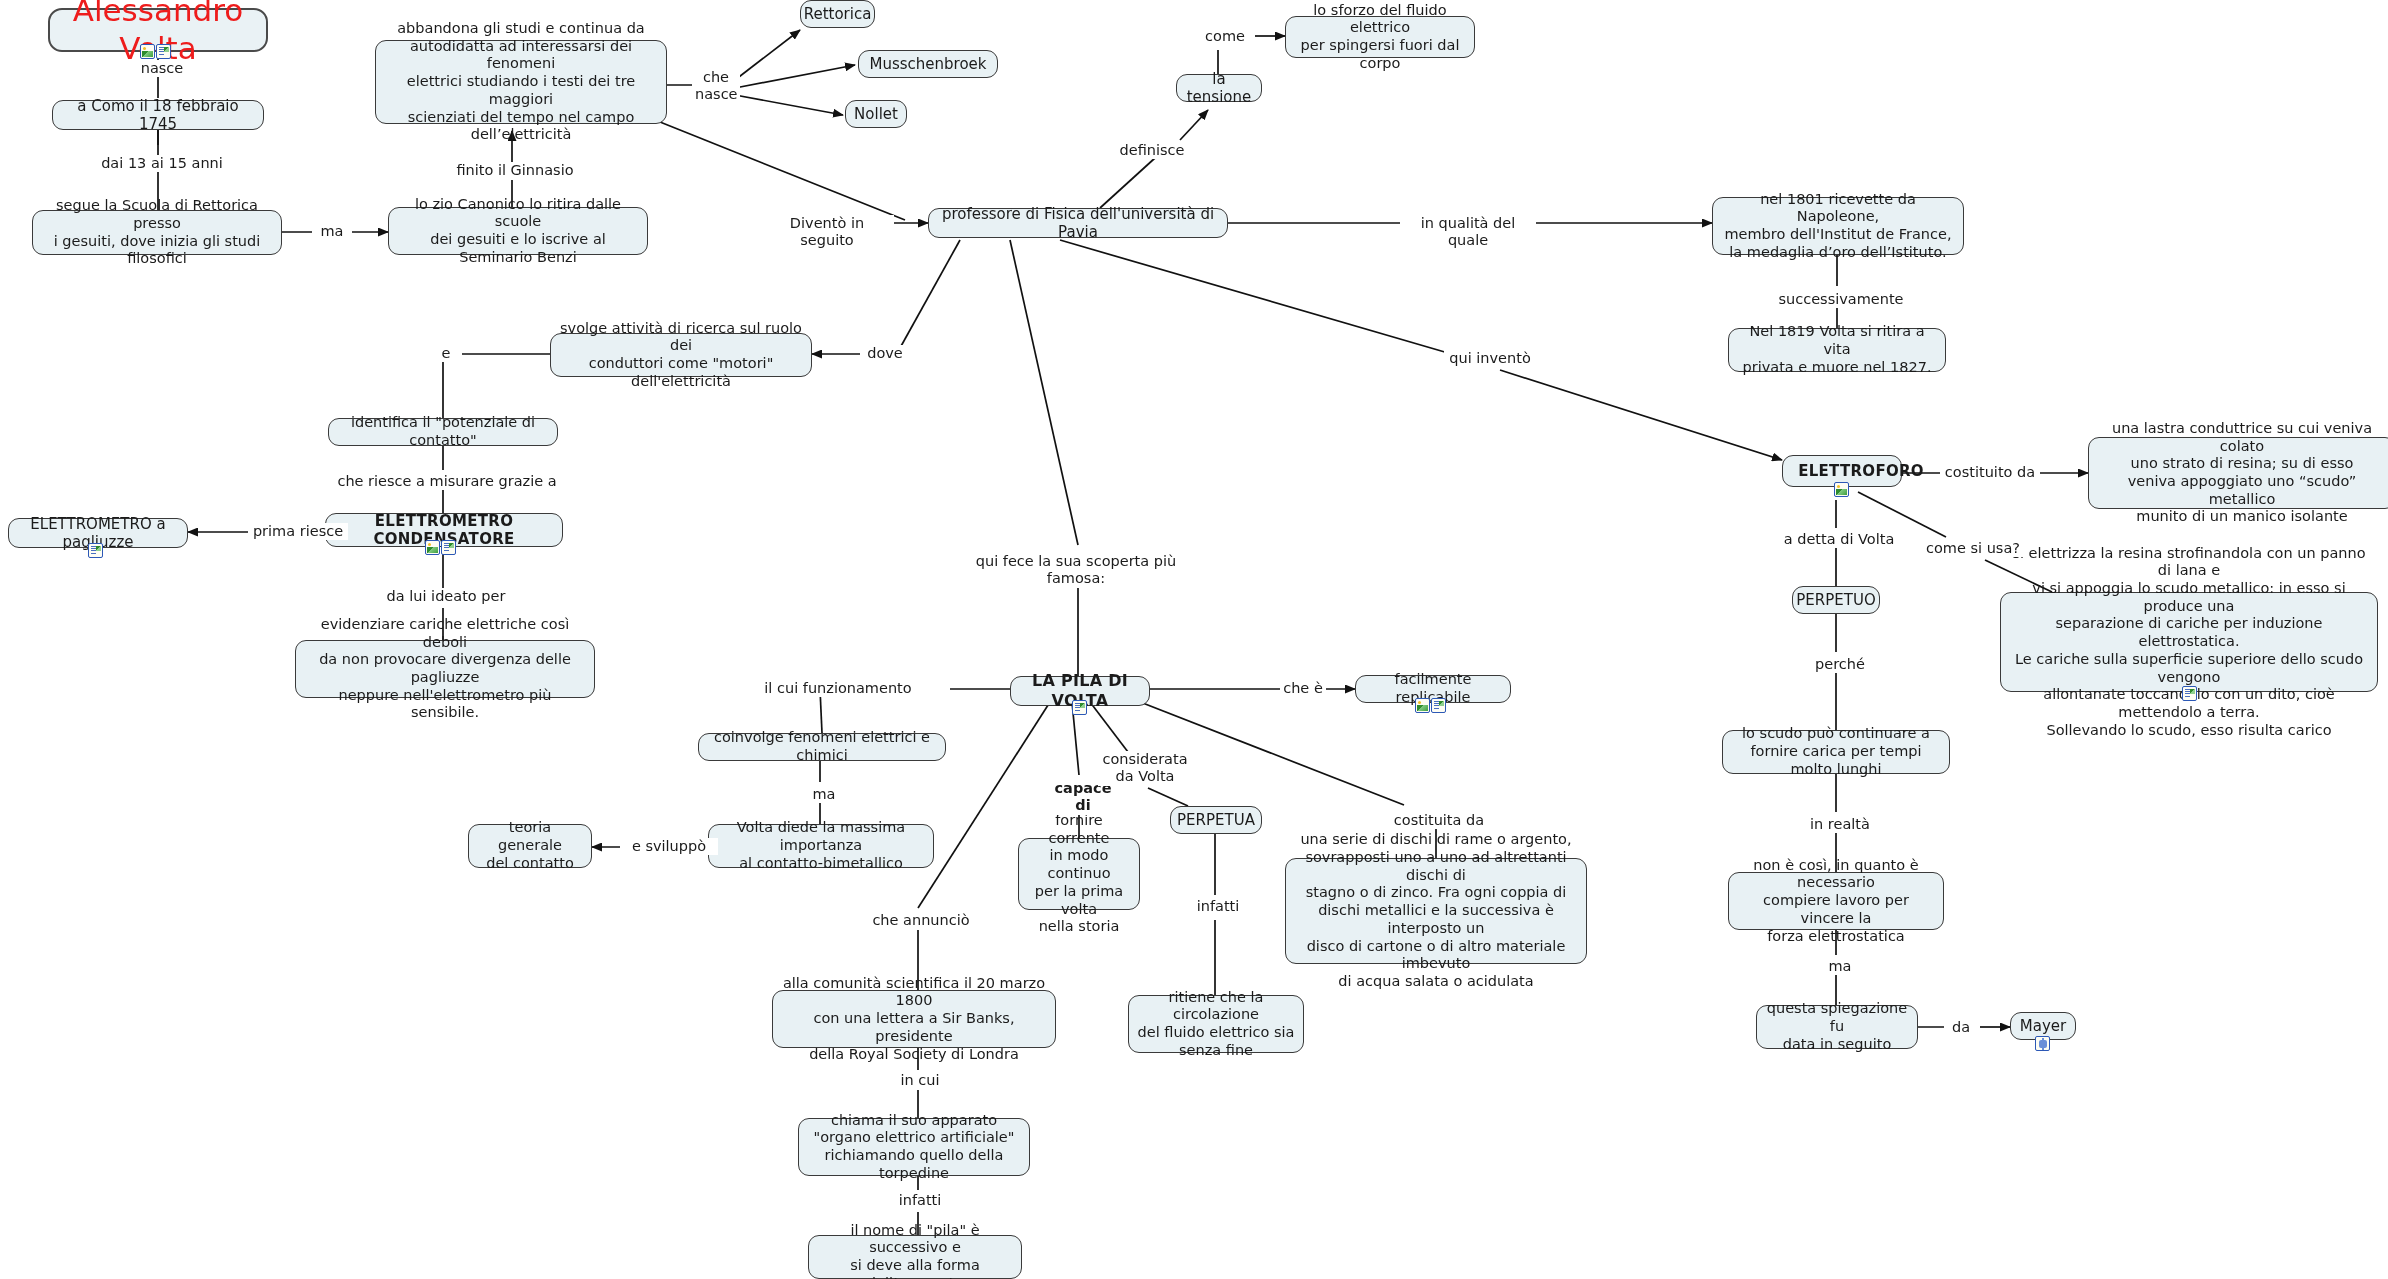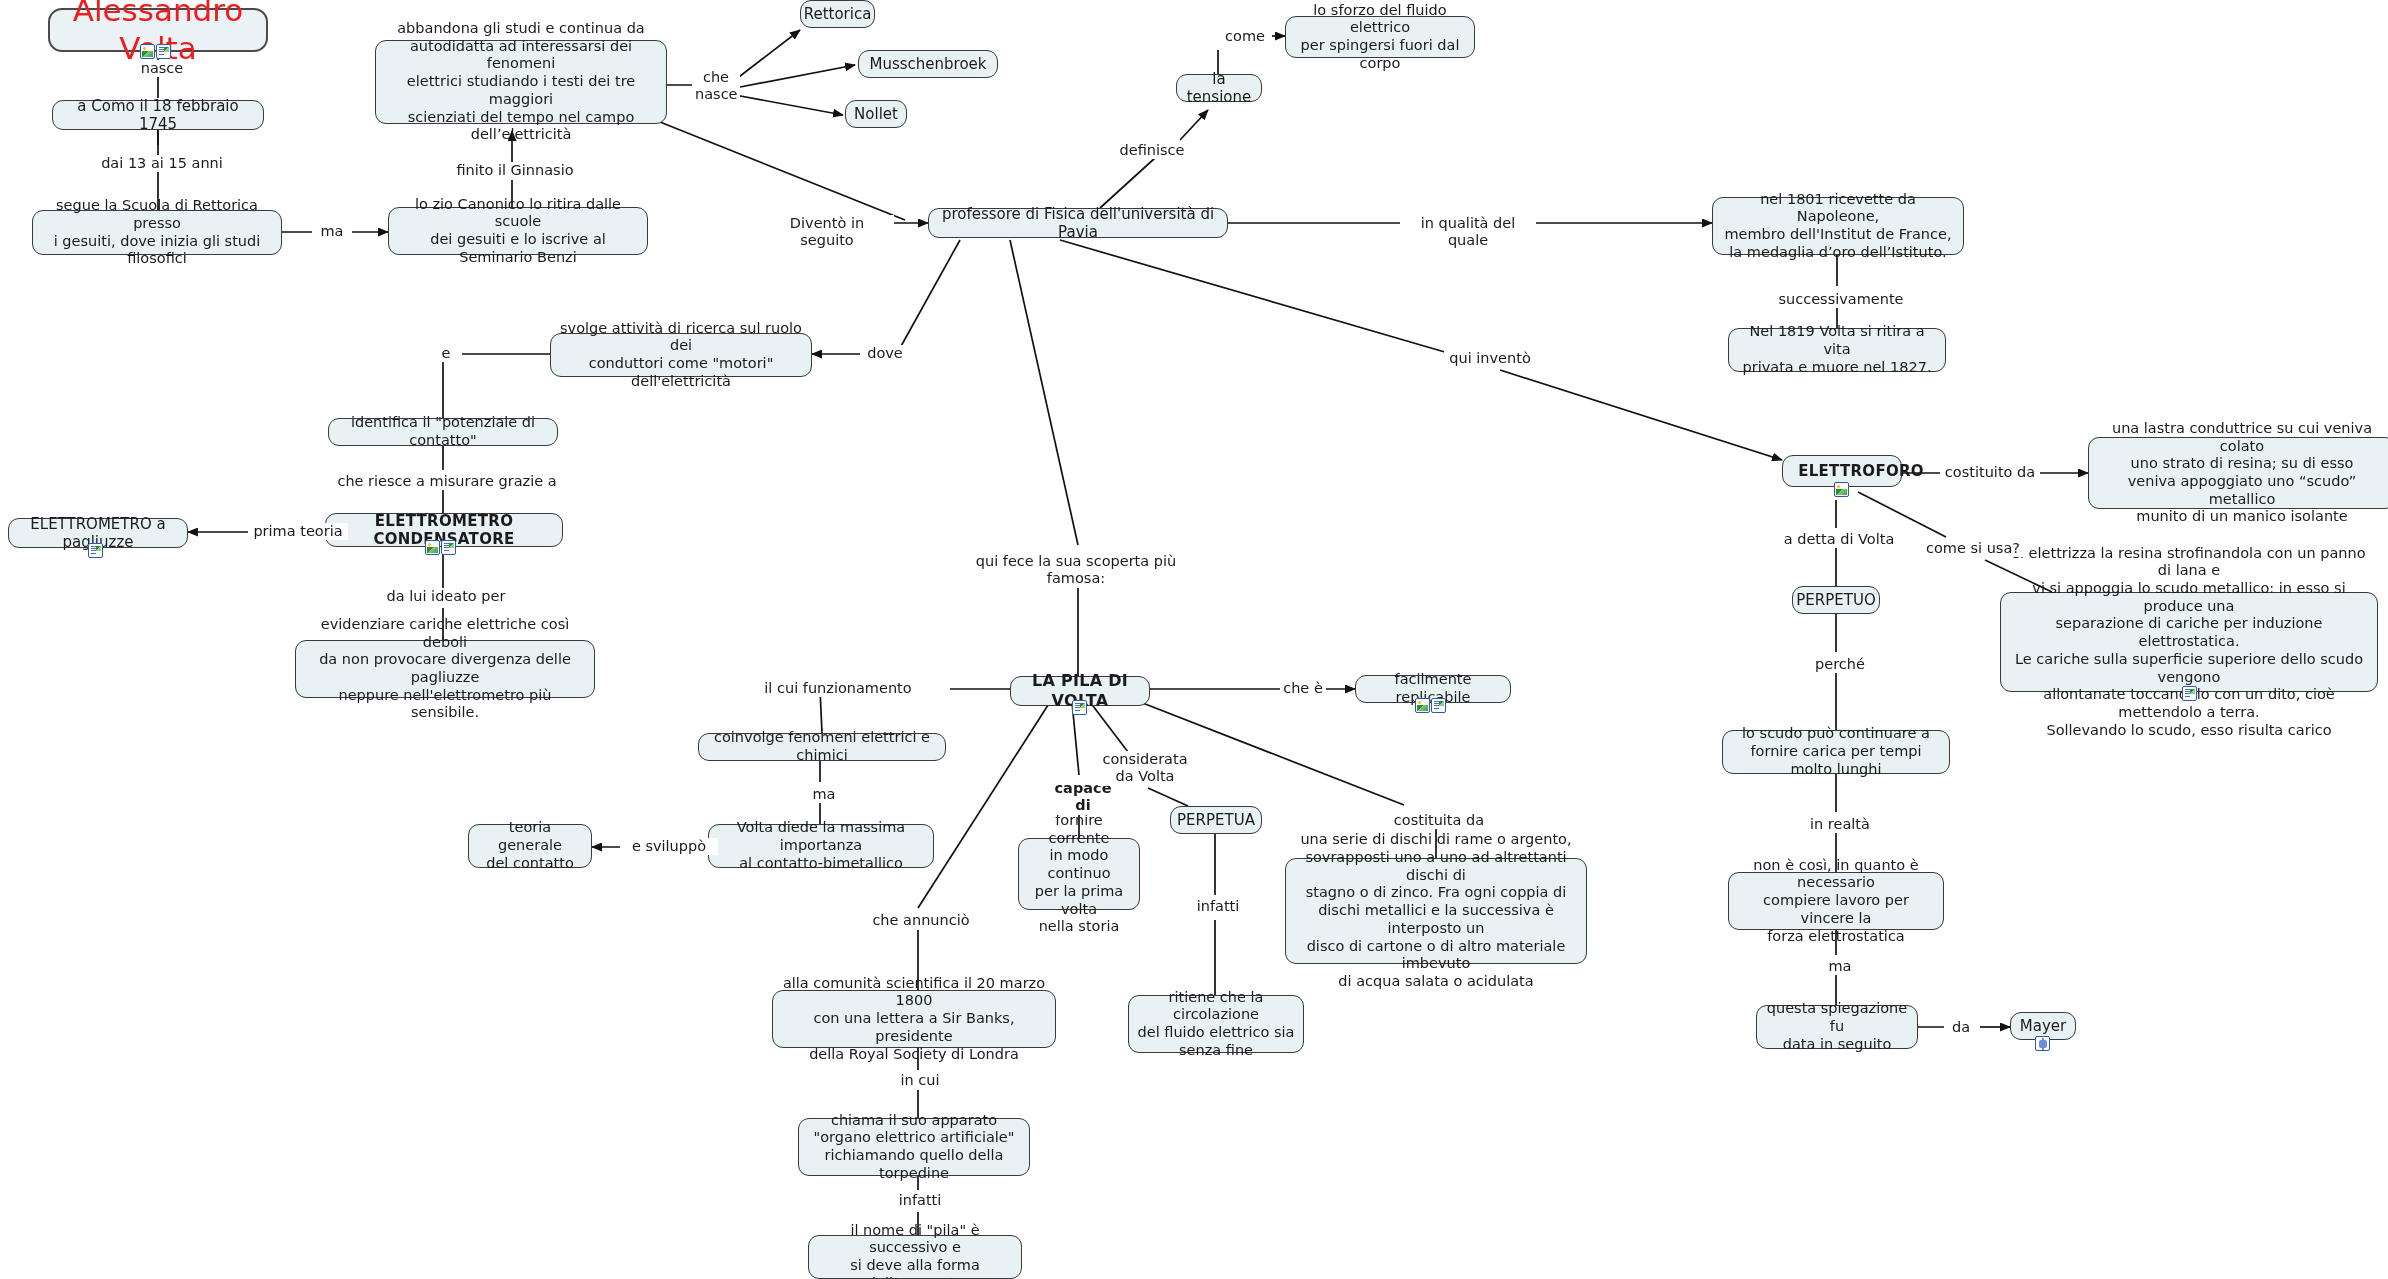--- a/index.html
+++ b/index.html
@@ -353,28 +353,28 @@
   <div class="node t14" style="left:808px;top:1235px;width:214px;height:44px;">il nome di "pila" è successivo e
 si deve alla forma dell’apparato</div>
 
   <div class="lbl" style="left:128px;top:60px;width:62px;">nasce</div>
   <div class="lbl" style="left:88px;top:155px;width:142px;">dai 13 ai 15 anni</div>
   <div class="lbl" style="left:312px;top:223px;width:34px;">ma</div>
   <div class="lbl" style="left:440px;top:162px;width:144px;">finito il Ginnasio</div>
   <div class="lbl" style="left:692px;top:69px;width:42px;">che
 nasce</div>
   <div class="lbl" style="left:1112px;top:142px;width:74px;">definisce</div>
-  <div class="lbl" style="left:1198px;top:28px;width:48px;margin-left:20px;">come</div>
+  <div class="lbl" style="left:1198px;top:28px;width:48px;">come</div>
   <div class="lbl" style="left:760px;top:215px;width:128px;">Diventò in seguito</div>
   <div class="lbl" style="left:1400px;top:215px;width:130px;">in qualità del quale</div>
   <div class="lbl" style="left:1768px;top:291px;width:140px;">successivamente</div>
   <div class="lbl" style="left:860px;top:345px;width:44px;">dove</div>
   <div class="lbl" style="left:430px;top:345px;width:26px;">e</div>
   <div class="lbl" style="left:330px;top:473px;width:228px;">che riesce a misurare grazie a</div>
-  <div class="lbl" style="left:248px;top:523px;width:94px;">prima teoria</div>
+  <div class="lbl" style="left:248px;top:523px;width:94px;">prima riesce</div>
   <div class="lbl" style="left:382px;top:588px;width:122px;">da lui ideato per</div>
   <div class="lbl" style="left:1444px;top:350px;width:86px;">qui inventò</div>
   <div class="lbl" style="left:1940px;top:464px;width:94px;">costituito da</div>
   <div class="lbl" style="left:1778px;top:531px;width:116px;">a detta di Volta</div>
   <div class="lbl" style="left:1922px;top:540px;width:96px;">come si usa?</div>
   <div class="lbl" style="left:1810px;top:656px;width:54px;">perché</div>
   <div class="lbl" style="left:1804px;top:816px;width:66px;">in realtà</div>
   <div class="lbl" style="left:1820px;top:958px;width:34px;">ma</div>
   <div class="lbl" style="left:1944px;top:1019px;width:28px;">da</div>
   <div class="lbl" style="left:958px;top:553px;width:230px;">qui fece la sua scoperta più famosa:</div>

